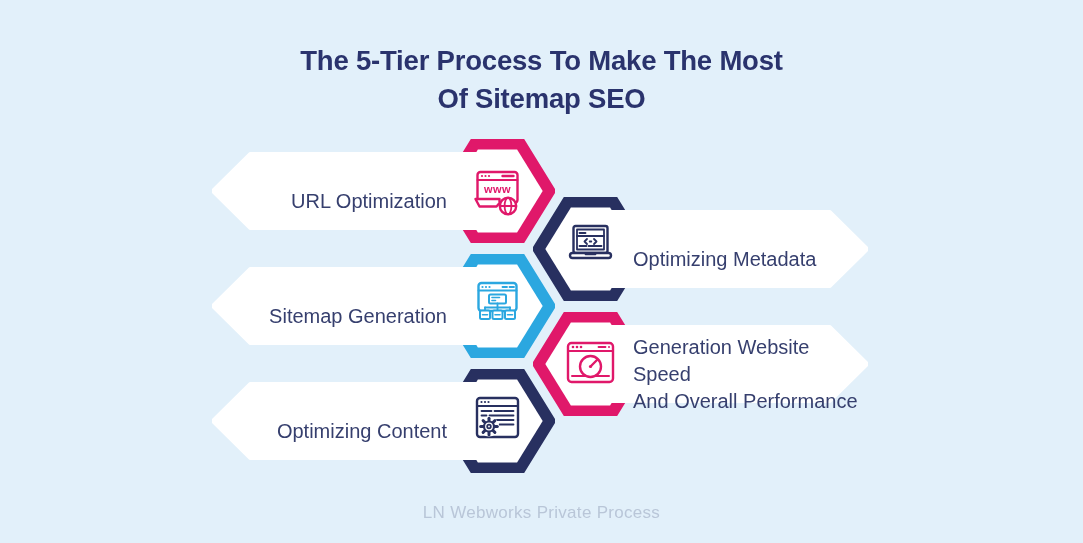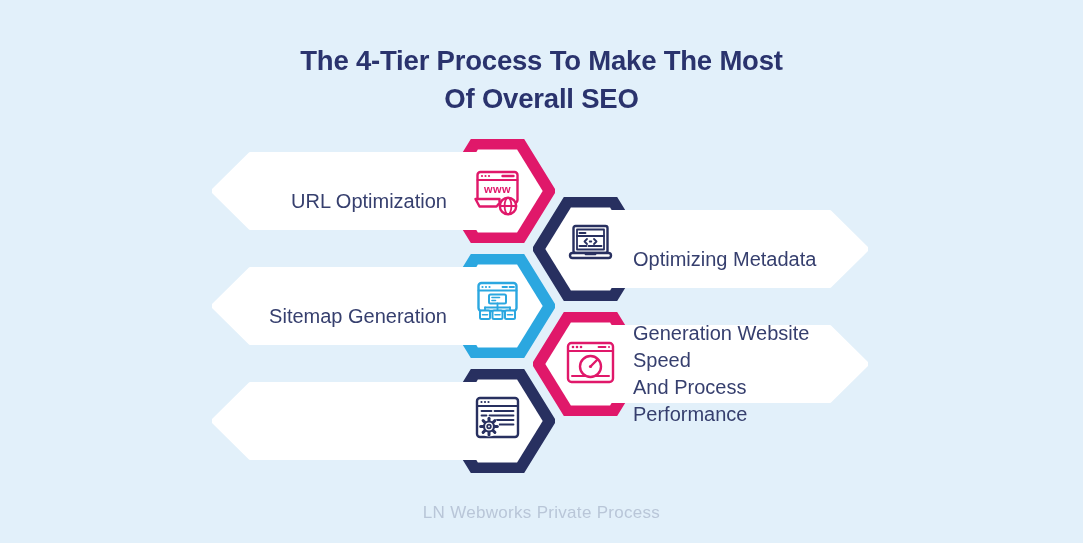--- a/index.html
+++ b/index.html
@@ -30,22 +30,22 @@
     position:absolute;left:0;top:503px;width:100%;
     text-align:center;color:#b9c6d8;font-size:17px;letter-spacing:0.3px;
   }
 </style>
 </head>
 <body>
 
 <div class="canvas">
 
   <div class="title">
-    <div>The 4-Tier Process To Make The Most</div>
-    <div>Of Overall SEO</div>
+    <div>The 5-Tier Process To Make The Most</div>
+    <div>Of Sitemap SEO</div>
   </div>
 
   <div class="tier" style="left:212px;top:139px;">
     <svg width="343" height="104" viewBox="0 0 343 104">
       <g transform="translate(228,0)">
         <polygon points="0,52 32,0 83,0 115,52 83,104 32,104" fill="#e0186a" stroke="#e0186a" stroke-width="2" stroke-linejoin="round"></polygon>
         <polygon points="12.3,52 37.9,10.5 77.1,10.5 102.7,52 77.1,93.5 37.9,93.5" fill="#ffffff"></polygon>
       </g>
       <polygon points="38,14.5 296,14.5 296,89.5 38,89.5 0,52" fill="#ffffff" stroke="#ffffff" stroke-width="3" stroke-linejoin="round"></polygon>
       <g transform="translate(259.5,26)" fill="none" stroke="#e0186a" stroke-width="2.4" stroke-linecap="round" stroke-linejoin="round">
@@ -140,21 +140,21 @@
         <circle cx="44.5" cy="9" r="1" fill="#e0186a" stroke="none"></circle>
         <line x1="7.5" y1="38" x2="44.5" y2="38" stroke-width="2"></line>
         <circle cx="26" cy="28.5" r="10.5" fill="#ffffff"></circle>
         <line x1="26" y1="28.5" x2="32.5" y2="22"></line>
         <circle cx="26" cy="28.5" r="1.6" fill="#e0186a" stroke="none"></circle>
       </g>
     </svg>
     <div class="tier-label right">
       <div>
         <div>Generation Website Speed</div>
-        <div>And Process Performance</div>
+        <div>And Overall Performance</div>
       </div>
     </div>
   </div>
 
   <div class="tier" style="left:212px;top:369px;">
     <svg width="343" height="104" viewBox="0 0 343 104">
       <g transform="translate(228,0)">
         <polygon points="0,52 32,0 83,0 115,52 83,104 32,104" fill="#283060" stroke="#283060" stroke-width="2" stroke-linejoin="round"></polygon>
         <polygon points="12.3,52 37.9,10.5 77.1,10.5 102.7,52 77.1,93.5 37.9,93.5" fill="#ffffff"></polygon>
       </g>
@@ -179,17 +179,18 @@
           <line x1="14" y1="35" x2="11.6" y2="37.4"></line>
           <line x1="12.5" y1="31.5" x2="9.2" y2="31.5"></line>
           <line x1="14" y1="28" x2="11.6" y2="25.6"></line>
           <line x1="17.5" y1="26.5" x2="17.5" y2="23.2"></line>
           <line x1="21" y1="28" x2="23.4" y2="25.6"></line>
         </g>
         <circle cx="17.5" cy="31.5" r="5" fill="#ffffff" stroke-width="2.2"></circle>
         <circle cx="17.5" cy="31.5" r="1.8" stroke-width="1.8"></circle>
       </g>
     </svg>
+    <div class="tier-label left">Optimizing Content</div>
   </div>
 
   <div class="footer">LN Webworks Private Process</div>
 
 </div>
 
 </body></html>

